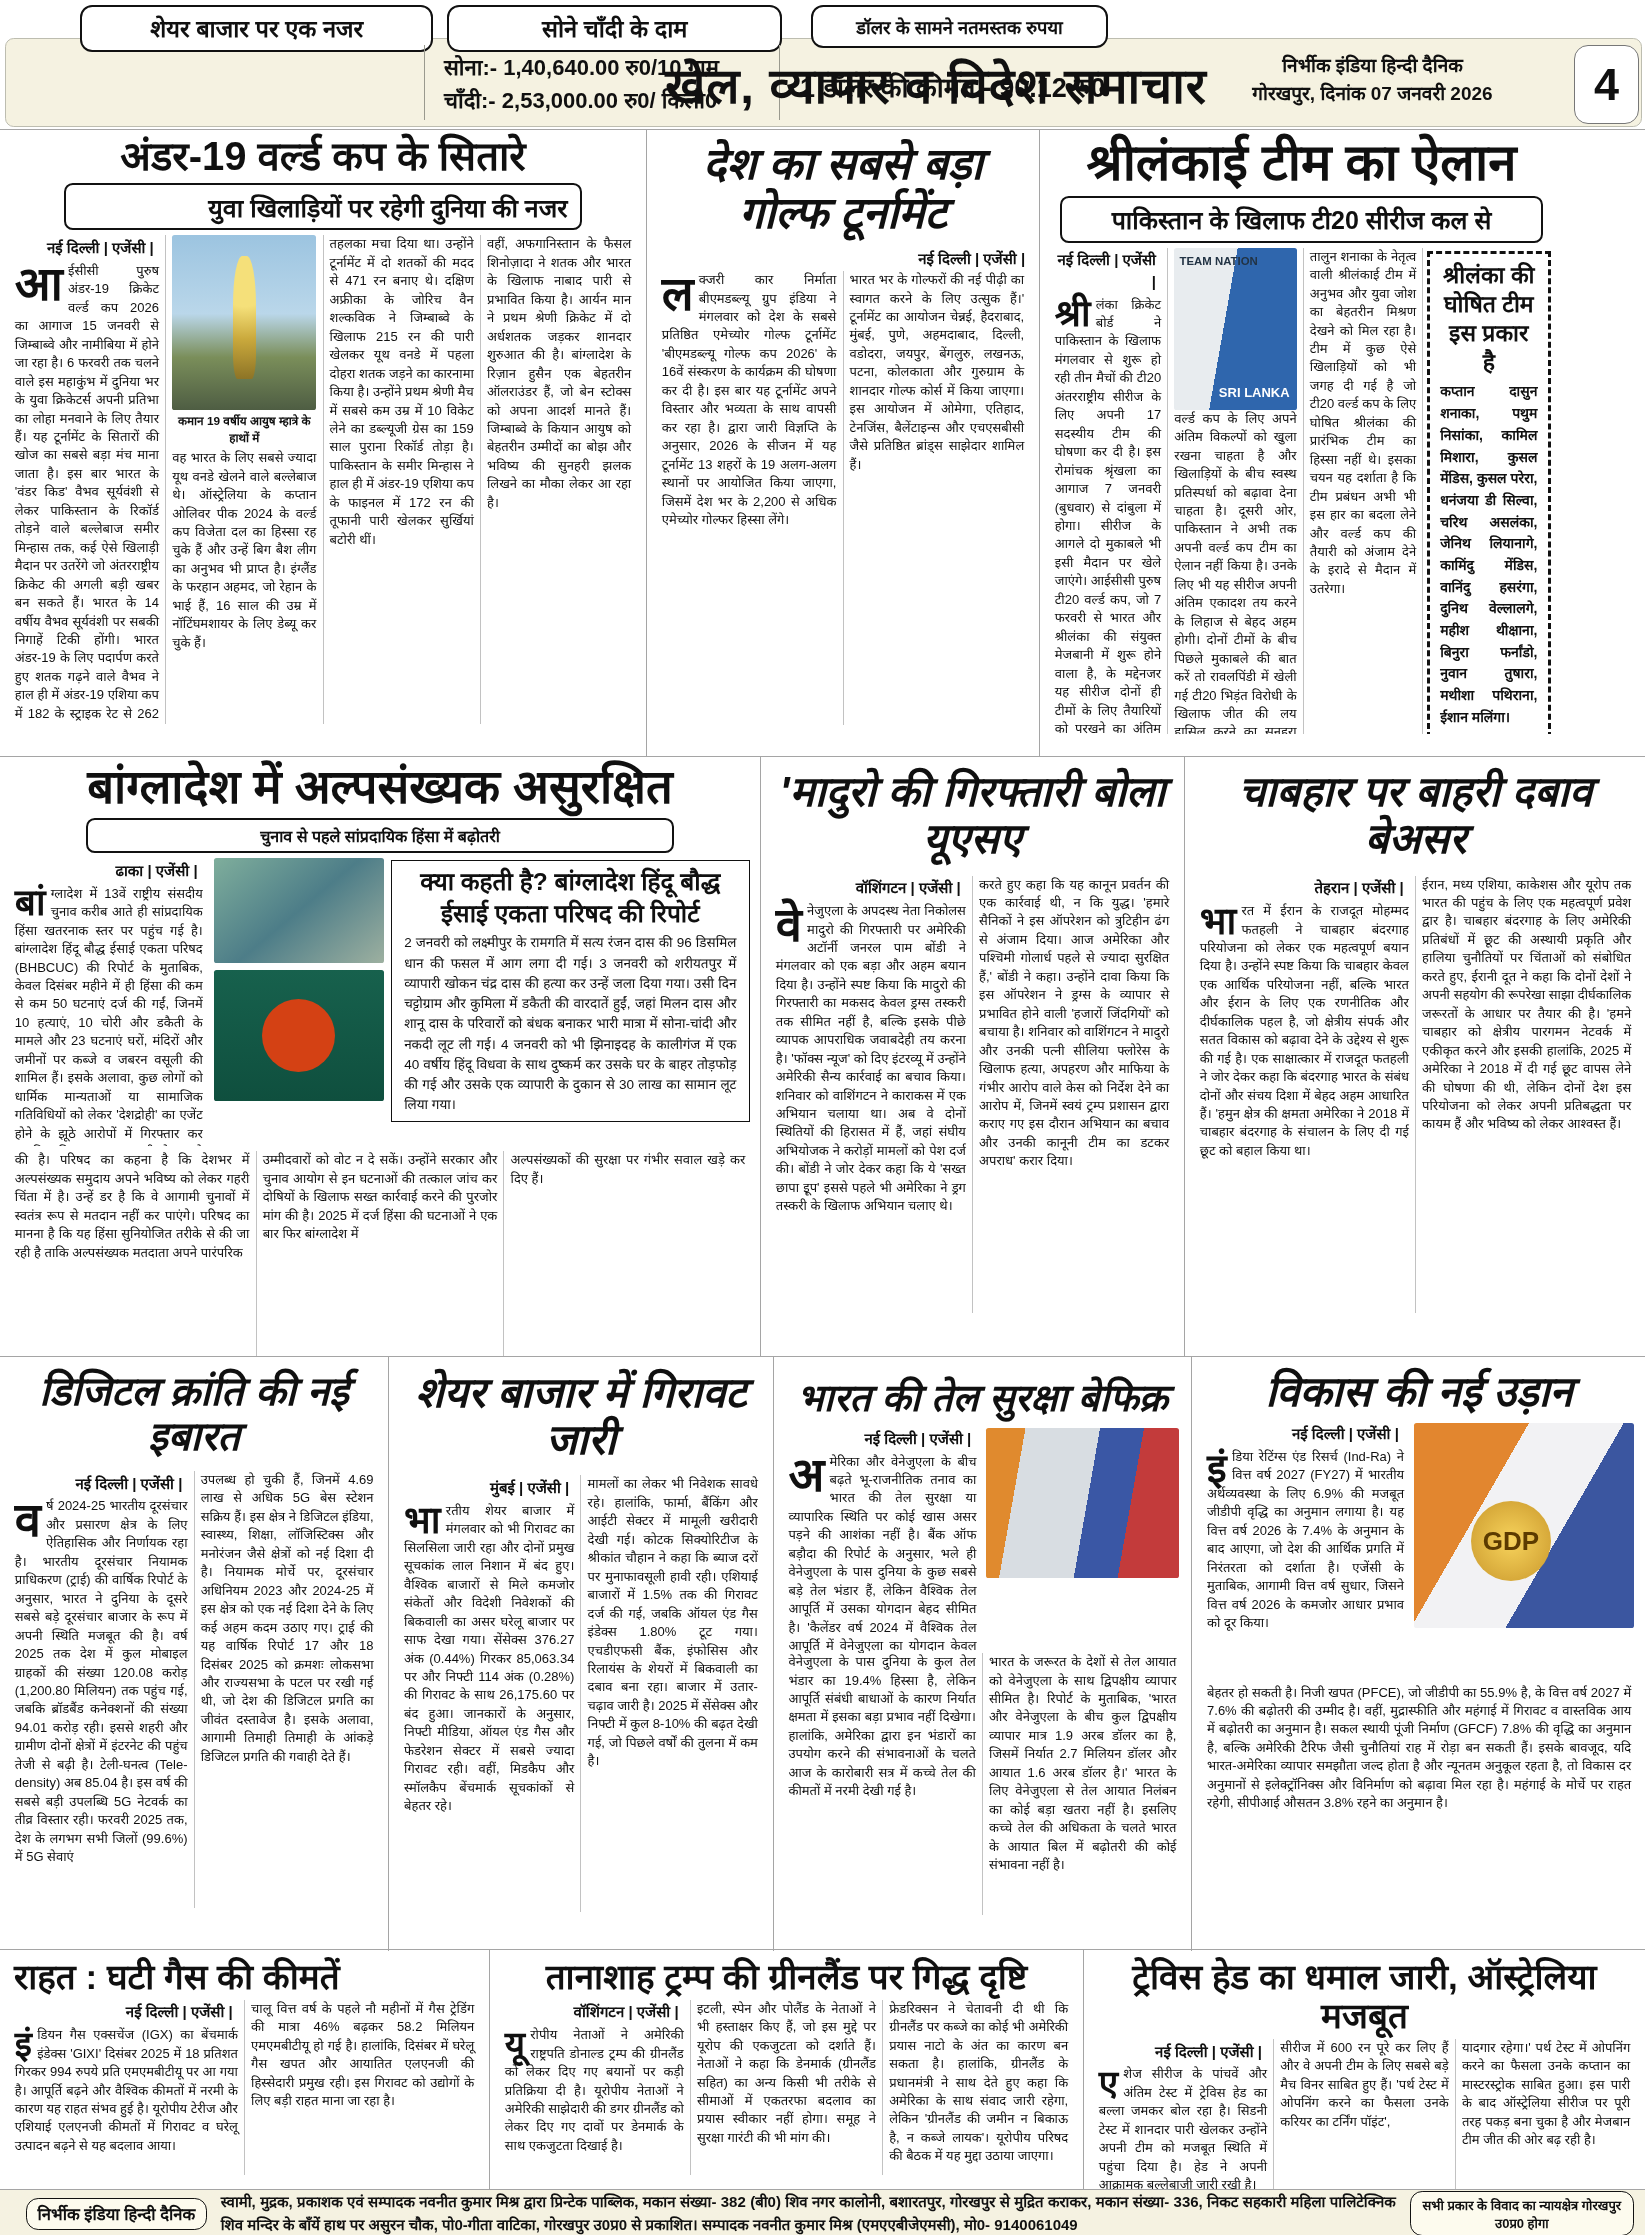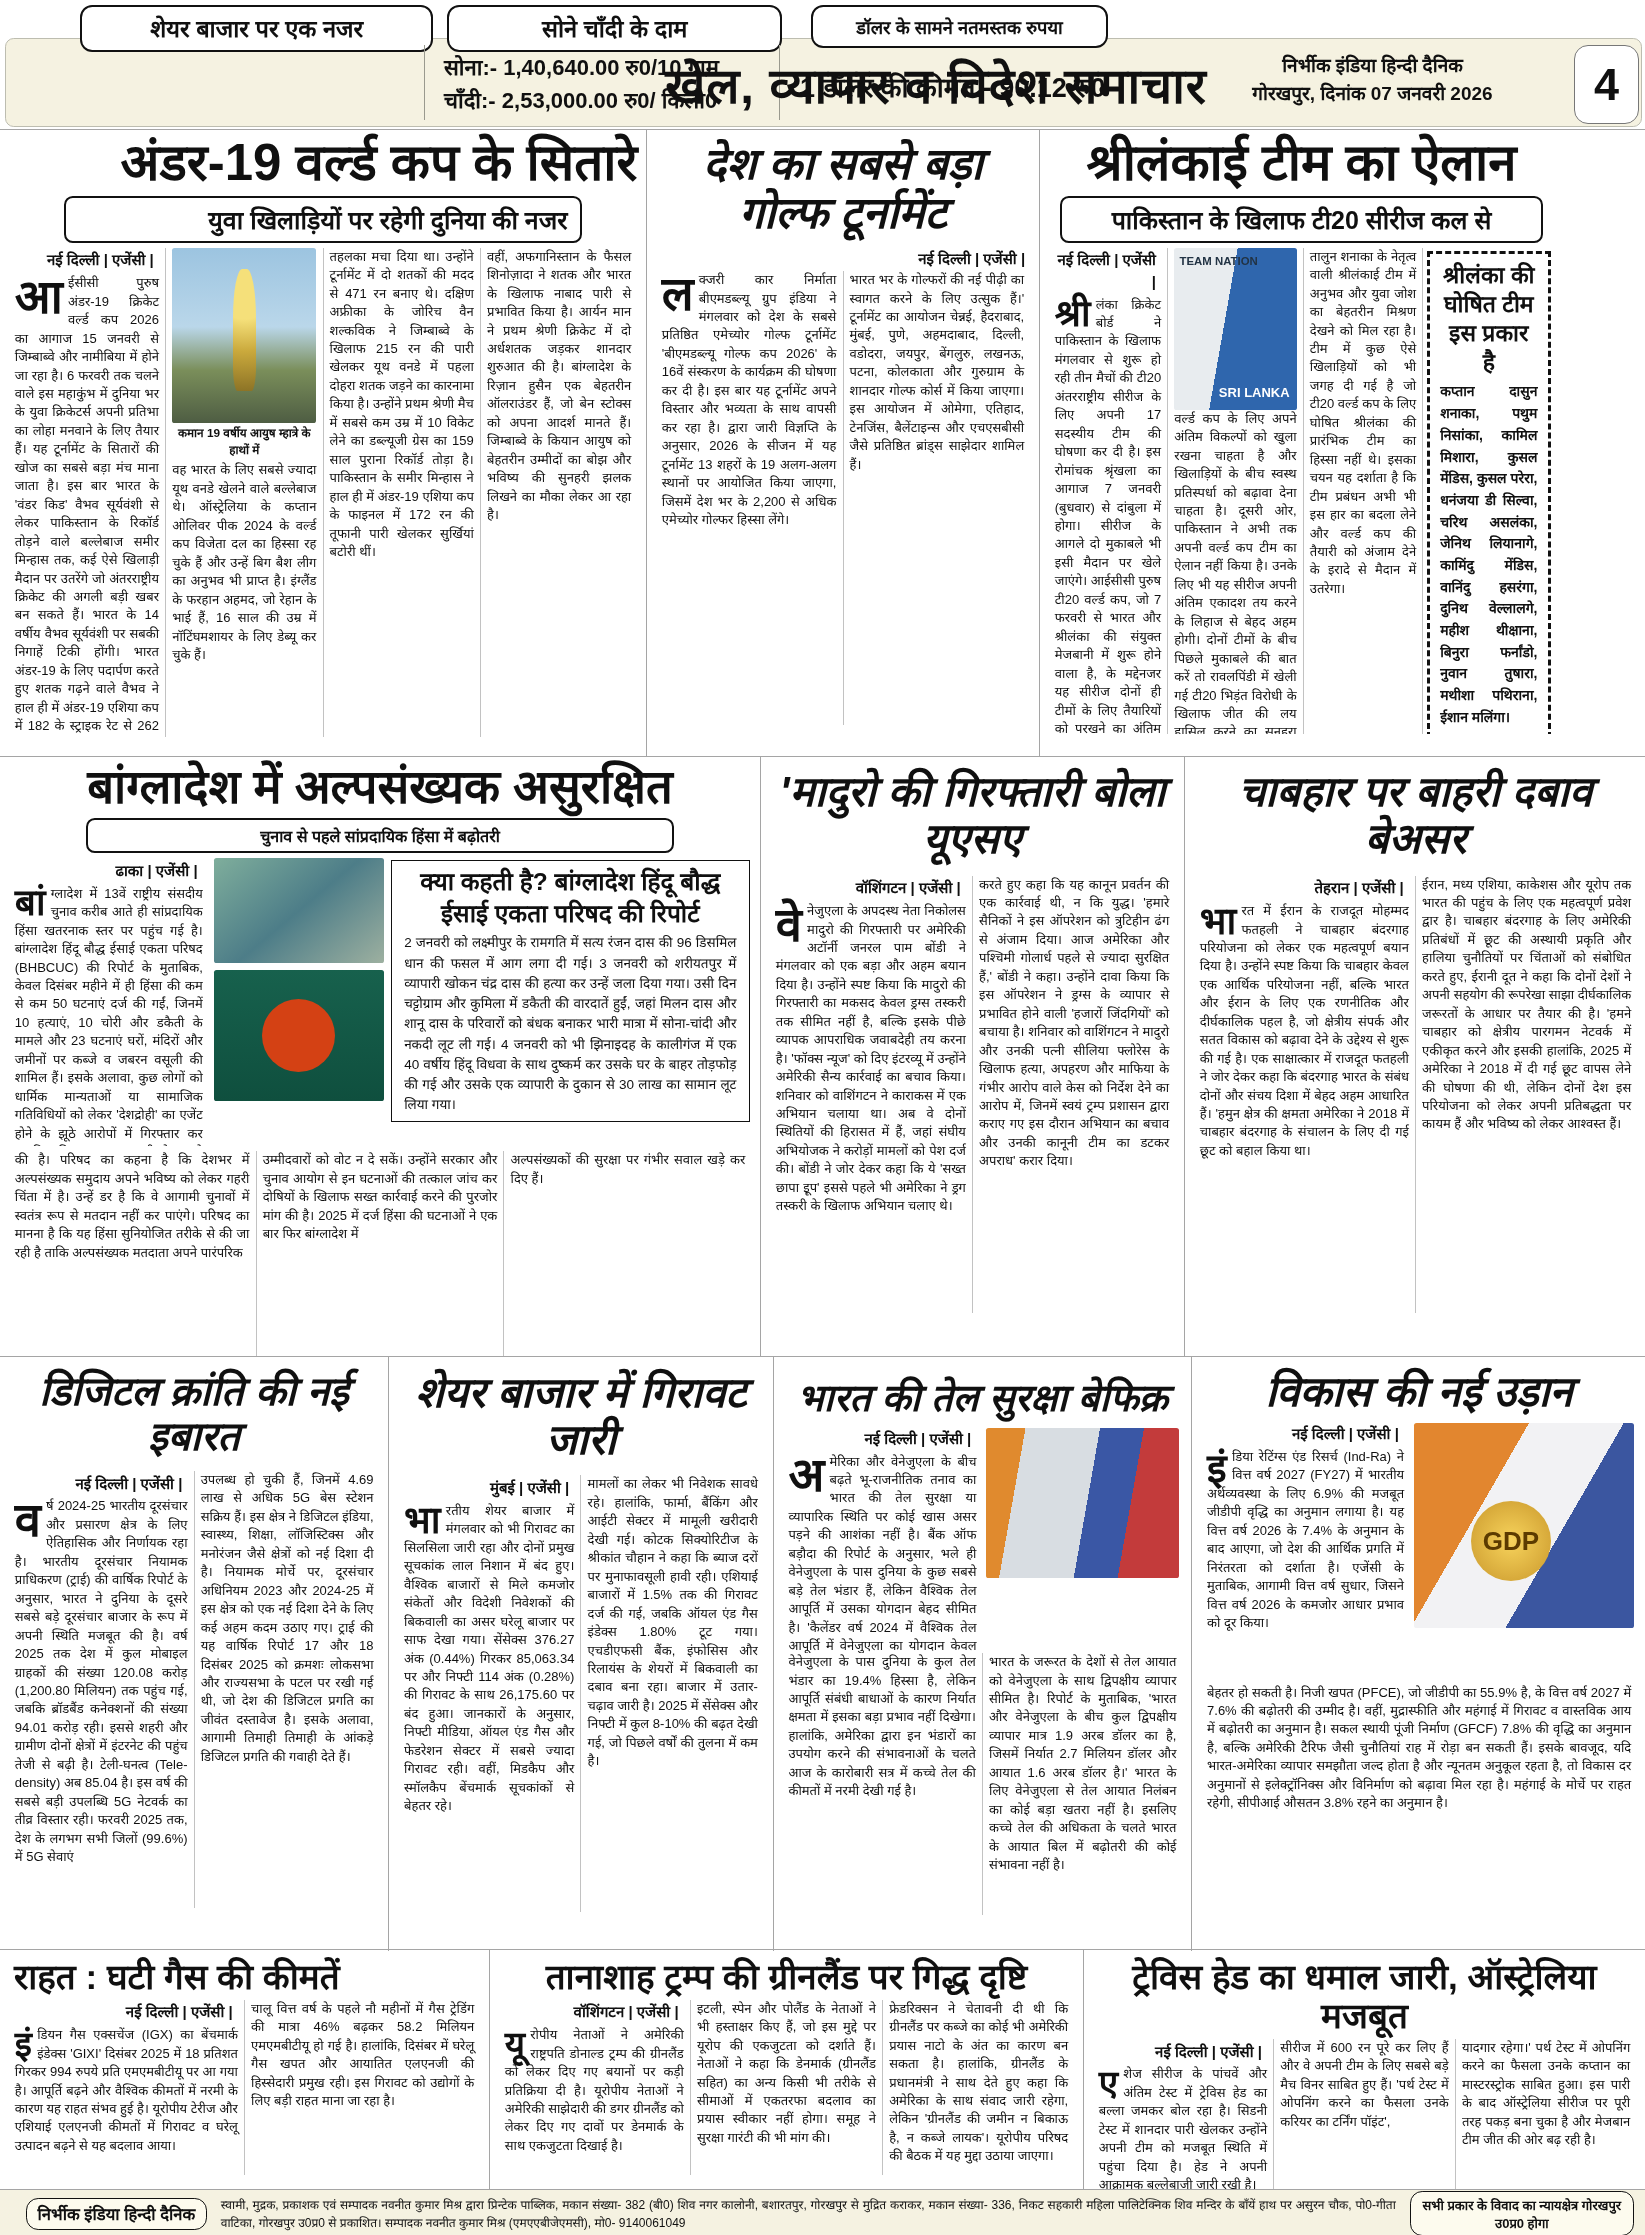--- a/index.html
+++ b/index.html
@@ -56,21 +56,21 @@
   .teambox .t{font-weight:800;font-size:23px;text-align:center;line-height:1.25;margin-bottom:5.2px;}
   .teambox .names{font-size:14px;font-weight:bold;line-height:1.55;text-align:justify;}
   .reportbox{border:1.7px solid #111;padding:5.2px 12.2px;margin:1.7px;}
   .reportbox .t{font-weight:800;font-size:24.5px;text-align:center;line-height:1.3;margin-bottom:3.5px;}
   .reportbox .b{font-size:13.5px;line-height:1.5;text-align:justify;}
   
   .footer{position:absolute;left:0;top:2189px;width:1646px;height:47px;background:#f5f2e1;
           border-top:0.9px solid #a5a5a5;display:flex;align-items:center;}
   .fbox{border:1.7px solid #111;border-radius:12.2px;background:#fdfbee;font-weight:800;
         text-align:center;padding:3.5px 10.5px;font-size:16.6px;}
-  .fcenter{flex:1;font-size:12px;font-weight:normal;line-height:1.5;padding:0 14px;text-align:justify;}
+  .fcenter{flex:1;font-size:15px;font-weight:bold;line-height:1.5;padding:0 14px;text-align:justify;}
 </style>
 </head>
 <body>
 
 <div class="page">
 
   <div class="topbar">
     <div class="strip"></div>
     <div class="tab" style="left:80px;width:332px;">शेयर बाजार पर एक नजर</div>
     <div class="tab" style="left:447px;width:314px;">सोने चाँदी के दाम</div>
@@ -86,21 +86,21 @@
     <div class="paperinfo">
       <div>निर्भीक इंडिया हिन्दी दैनिक</div>
       <div>गोरखपुर, दिनांक 07  जनवरी 2026</div>
     </div>
     <div class="pagenumbox">4</div>
   </div>
 
   <div class="section" style="top:129px;height:627px;">
 
     <div class="article" style="width:646px;">
-      <div class="headline" style="font-size:51px;text-align:right;">अंडर-19 वर्ल्ड कप के सितारे</div>
+      <div class="headline" style="font-size:40px;">अंडर-19 वर्ल्ड कप के सितारे</div>
       <div class="subbox" style="font-size:25px;width:489px;text-align:right;">युवा खिलाड़ियों पर रहेगी दुनिया की नजर</div>
       <div class="cols" style="height:489px;">
         <div class="col">
           <div class="byline">नई दिल्ली | एजेंसी |</div>
           <span class="drop">आ</span>
           <span>ईसीसी पुरुष अंडर-19 क्रिकेट वर्ल्ड कप 2026 का आगाज 15 जनवरी से जिम्बाब्वे और नामीबिया में होने जा रहा है। 6 फरवरी तक चलने वाले इस महाकुंभ में दुनिया भर के युवा क्रिकेटर्स अपनी प्रतिभा का लोहा मनवाने के लिए तैयार हैं। यह टूर्नामेंट के सितारों की खोज का सबसे बड़ा मंच माना जाता है। इस बार भारत के 'वंडर किड' वैभव सूर्यवंशी से लेकर पाकिस्तान के रिकॉर्ड तोड़ने वाले बल्लेबाज समीर मिन्हास तक, कई ऐसे खिलाड़ी मैदान पर उतरेंगे जो अंतरराष्ट्रीय क्रिकेट की अगली बड़ी खबर बन सकते हैं। भारत के 14 वर्षीय वैभव सूर्यवंशी पर सबकी निगाहें टिकी होंगी। भारत अंडर-19 के लिए पदार्पण करते हुए शतक गढ़ने वाले वैभव ने हाल ही में अंडर-19 एशिया कप में 182 के स्ट्राइक रेट से 262 रन बनाए। उन्होंने यूएई के खिलाफ सिर्फ 95 गेंदों में 171 रन बनाकर सबसे तेज यूथ वनडे शतक का रिकॉर्ड तोड़ा है। भारतीय टीम की</span>
         </div>
         <div class="col">
           <div class="ph trophy"></div>
           <div class="caption">कमान 19 वर्षीय आयुष म्हात्रे के हाथों में</div>

